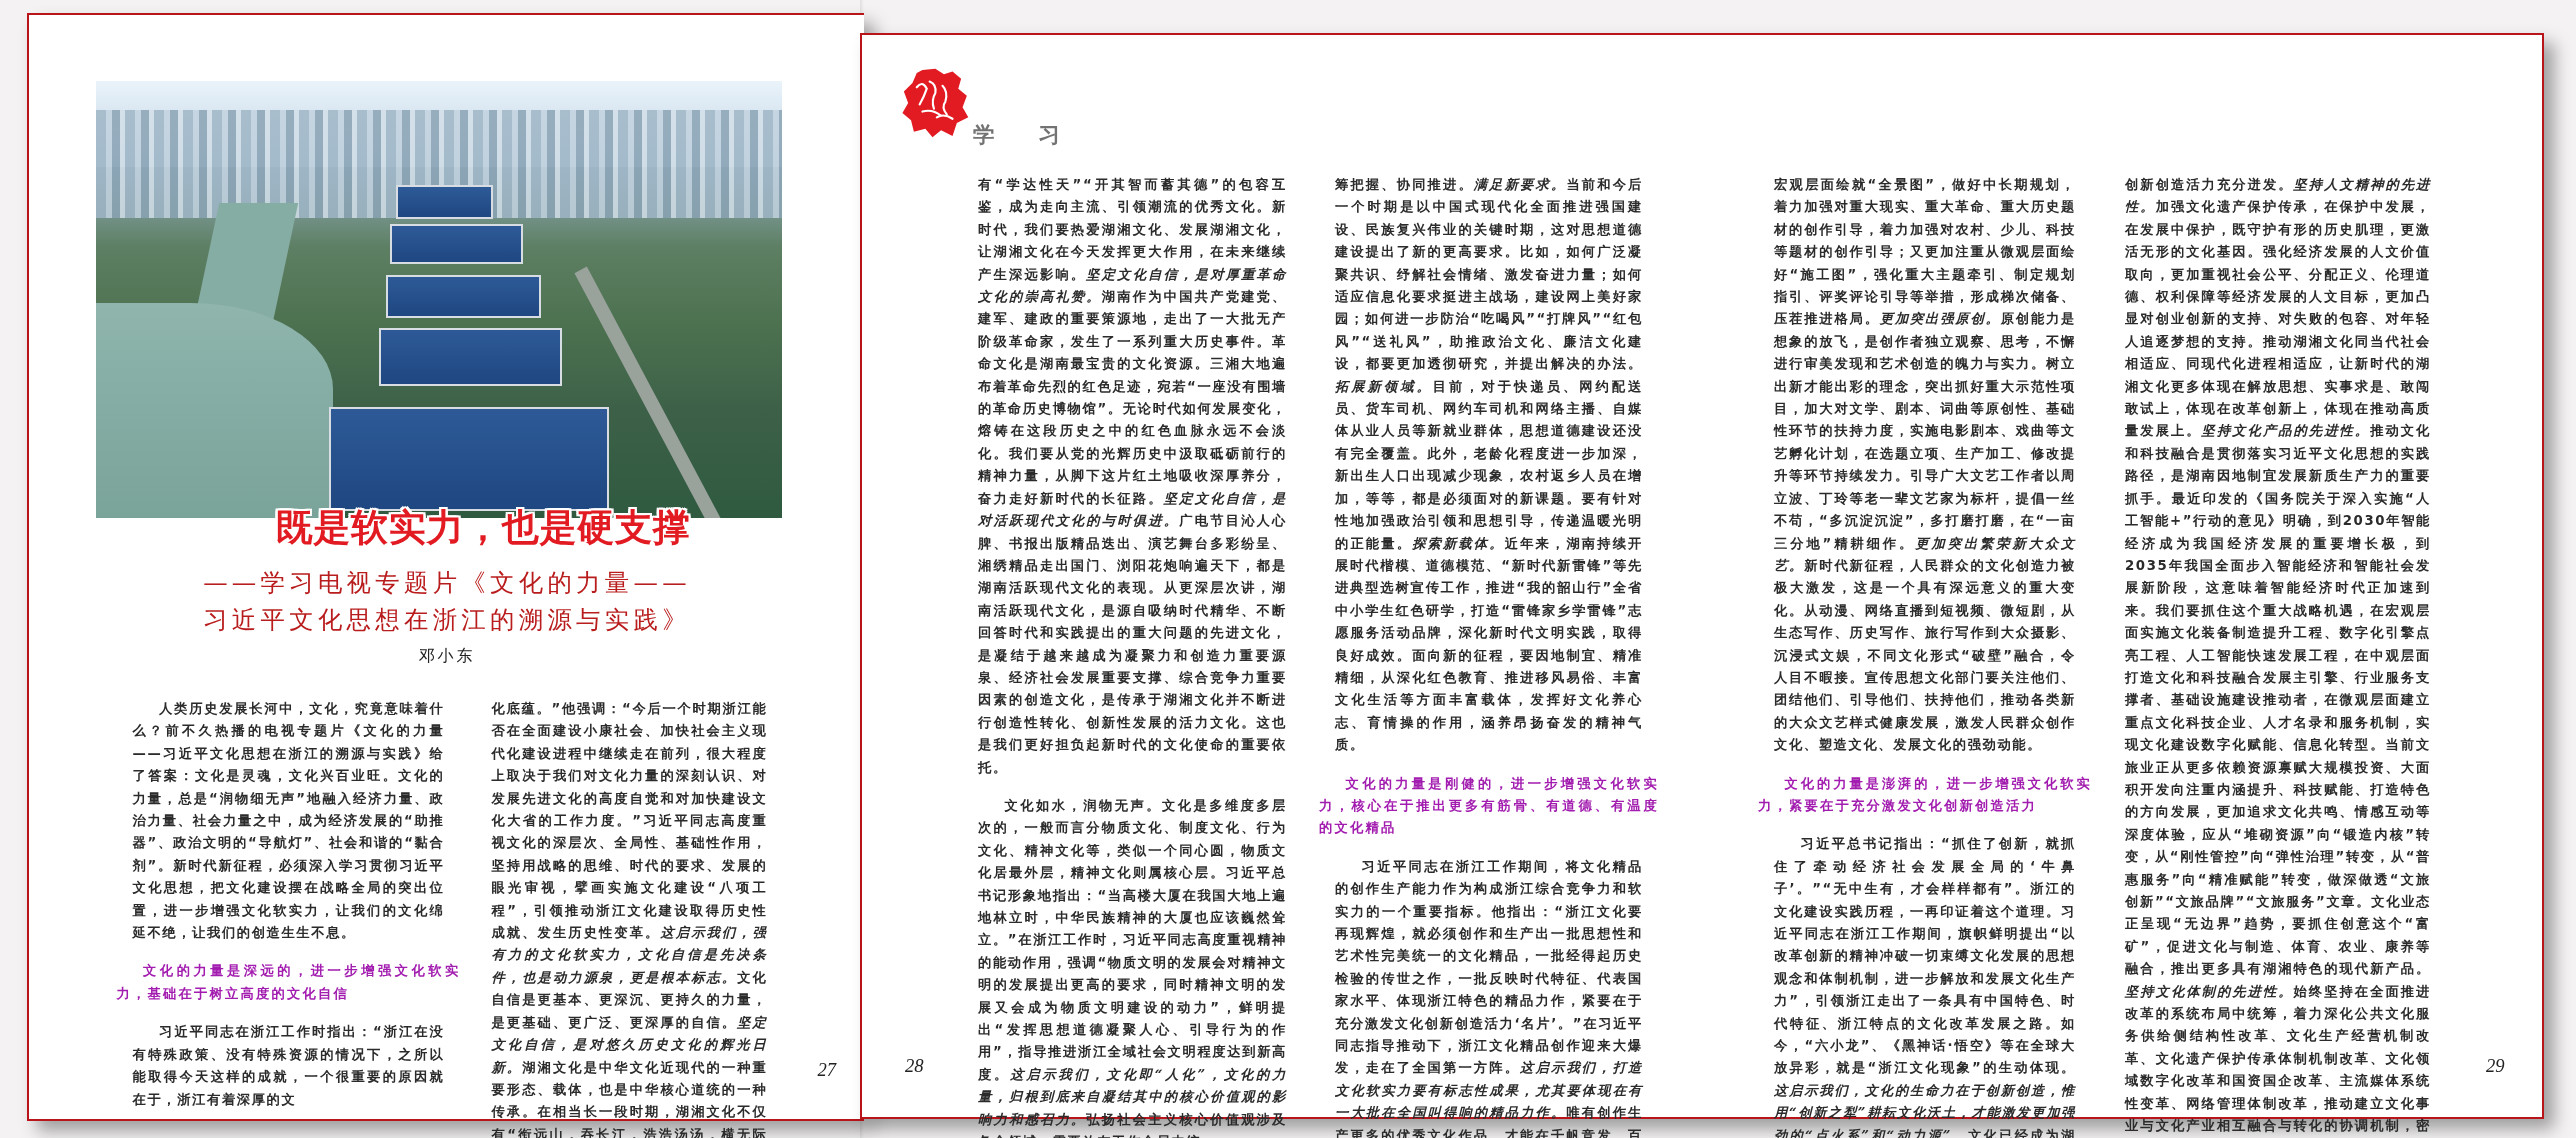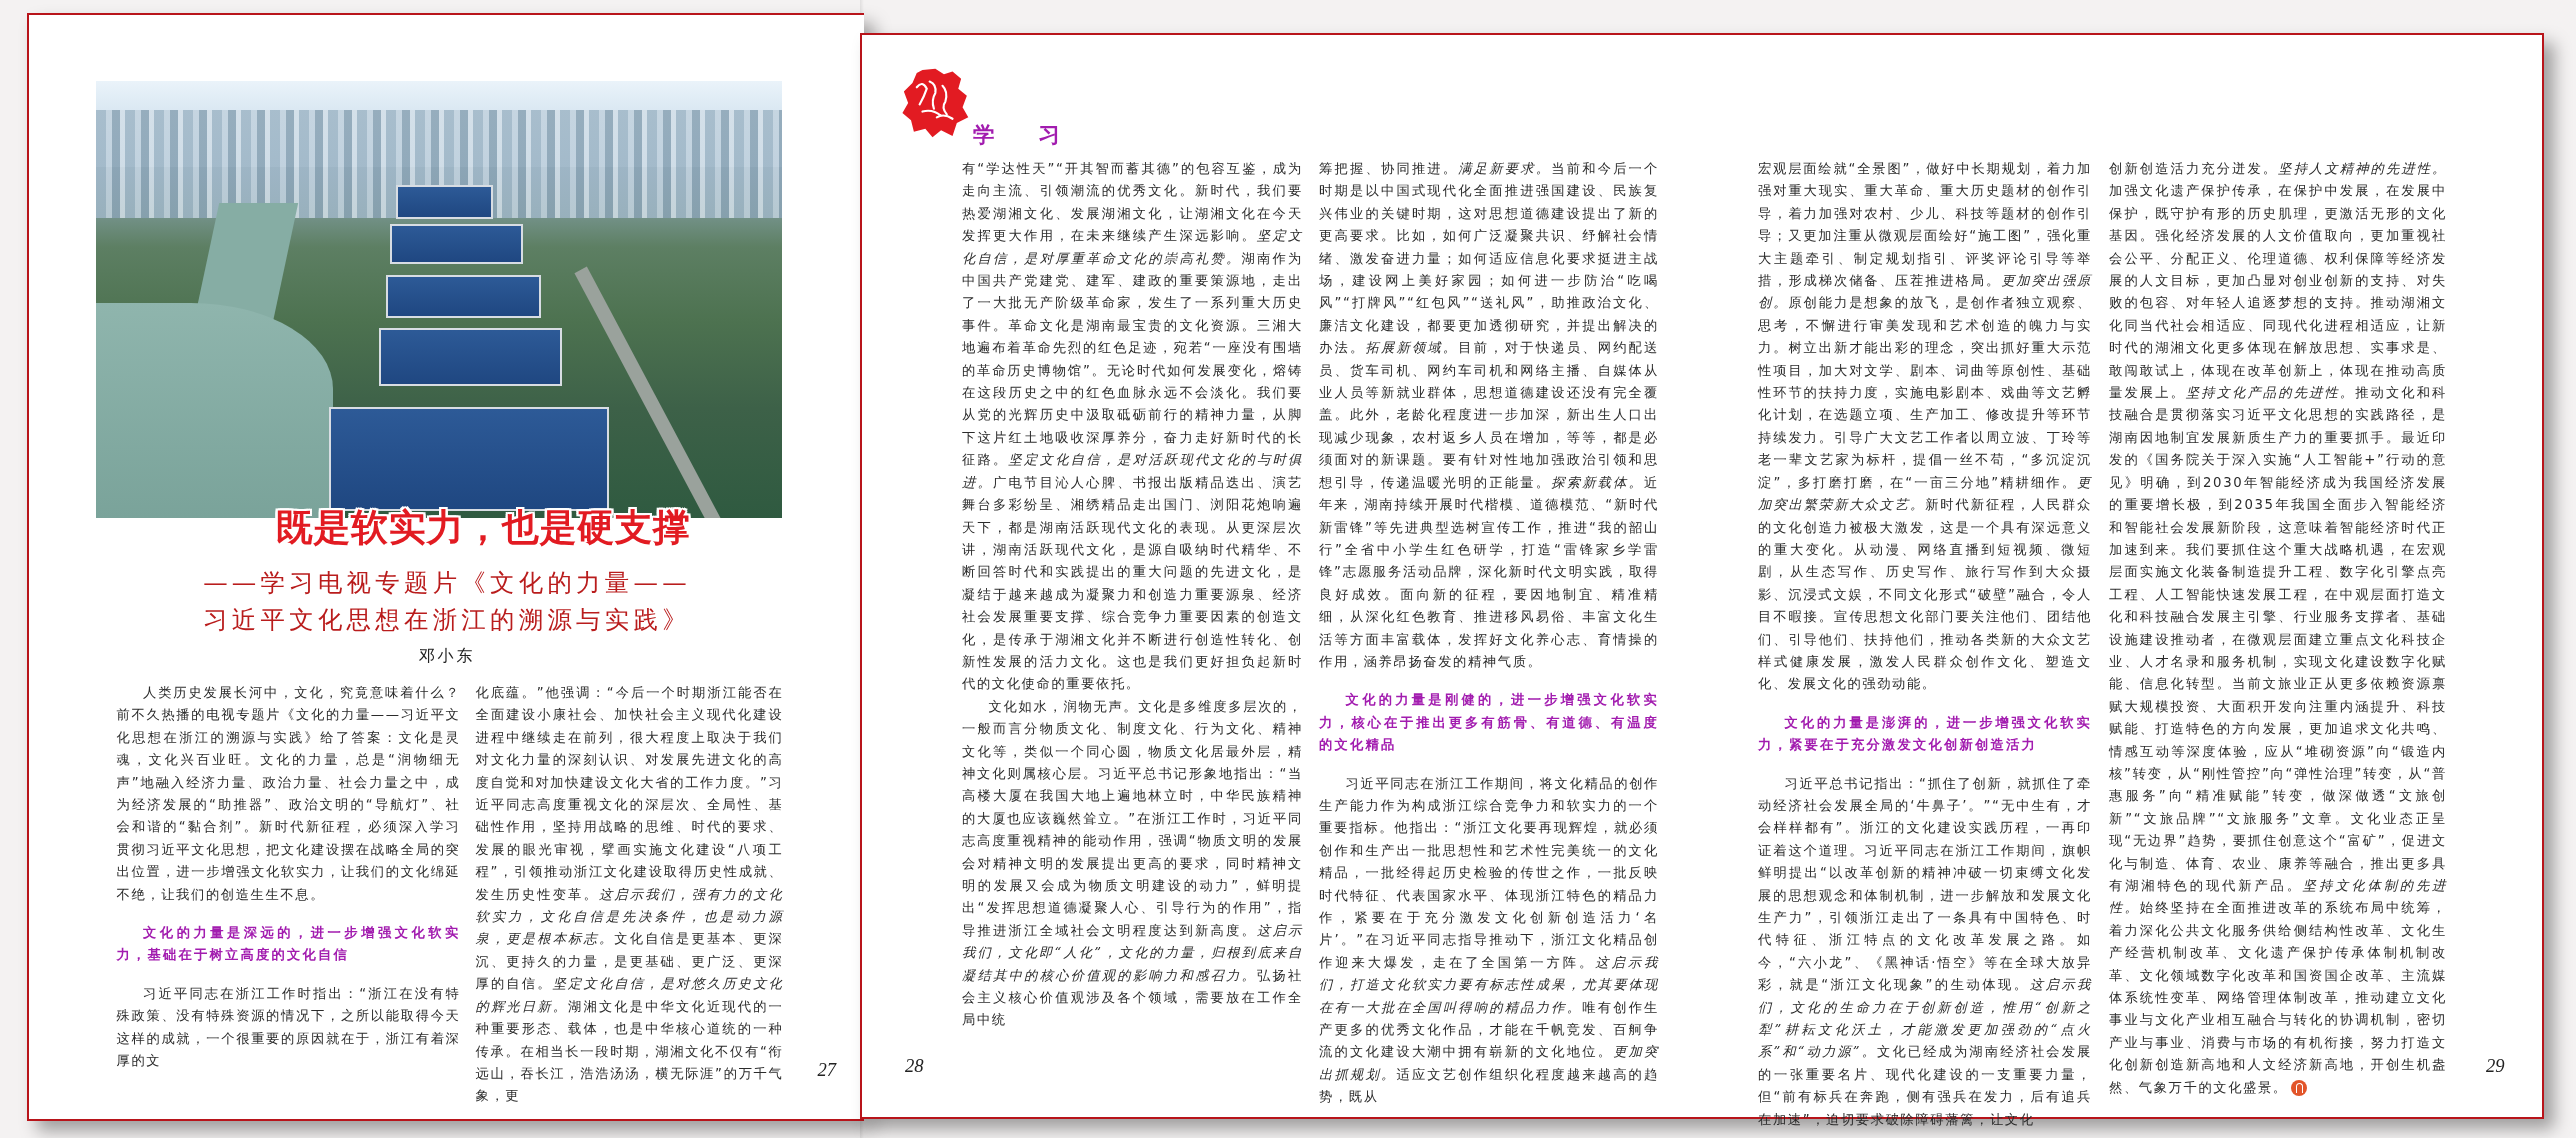--- a/index.html
+++ b/index.html
@@ -49,39 +49,39 @@
     position:absolute; left:0; width:837px; text-align:center;
     font-family:"DejaVu Serif","Liberation Serif",serif; font-size:24.4px; color:#b91c1c;
     letter-spacing:4.3px; font-weight:normal;
   }
   .subtitle.s1 { top:552px; }
   .subtitle.s2 { top:589px; }
   .author { position:absolute; left:0; width:837px; top:631px; text-align:center;
     font-family:"DejaVu Serif","Liberation Serif",serif; font-size:16px; letter-spacing:2.9px; color:#222; }
 
   .col { position:absolute; font-size:13.3px; line-height:22.4px; letter-spacing:1.6px; text-align:justify; color:#2b2b2b; }
-  .col p { margin:0; text-indent:2em; }
+  .col p { margin:16px; text-indent:2em;font-weight:bold; }
   .col p.cont { text-indent:0; }
   .col .sec { color:#a21caf; font-weight:bold; margin:16px 0 16px 0; text-indent:2em; letter-spacing:2.2px; }
   .col em { font-style:italic; font-family:"DejaVu Serif","Liberation Serif",serif; }
 
   #p27-colA { left:88px; top:667px; width:344px; }
   #p27-colB { left:447px; top:667px; width:308px; }
   #p28-col1 { left:100px; top:123px; width:341px; }
   #p28-col2 { left:457px; top:123px; width:340px; }
   #p29-col1 { left:896px; top:123px; width:334px; }
   #p29-col2 { left:1247px; top:123px; width:338px; }
 
   .folio { position:absolute; font-family:"Liberation Serif","DejaVu Serif",serif; font-style:italic; font-size:18.6px; color:#222; }
   #folio-27 { left:789px; top:1044px; }
   #folio-28 { left:43px; top:1020px; }
   #folio-29 { left:1624px; top:1020px; }
 
   .column-logo { position:absolute; left:39px; top:32px; width:68px; height:72px; }
-  .column-label { position:absolute; left:111px; top:85px; font-size:21.5px; font-weight:bold; color:#a21caf; letter-spacing:0; }
+  .column-label { position:absolute; left:111px; top:85px; font-size:21.5px; font-weight:bold; color:#737373; letter-spacing:0; }
   .column-label span { display:inline-block; }
   .column-label .c2 { margin-left:44px; }
 
   .end-mark { display:inline-block; width:16px; height:16px; border-radius:50%; background:#e2552a; vertical-align:middle; margin-left:2.9px; position:relative; }
   .end-mark::after { content:""; position:absolute; left:5px; top:3.6px; width:5.7px; height:8.6px; border:1.4px solid #fff; border-bottom:none; border-radius:4.3px 4.3px 0 0; }
 
   .spine-shadow { position:absolute; left:860px; top:0; width:4.3px; height:1139px; background:linear-gradient(90deg,rgba(0,0,0,.08),rgba(0,0,0,0)); }
 </style>
 </head>
 <body>

